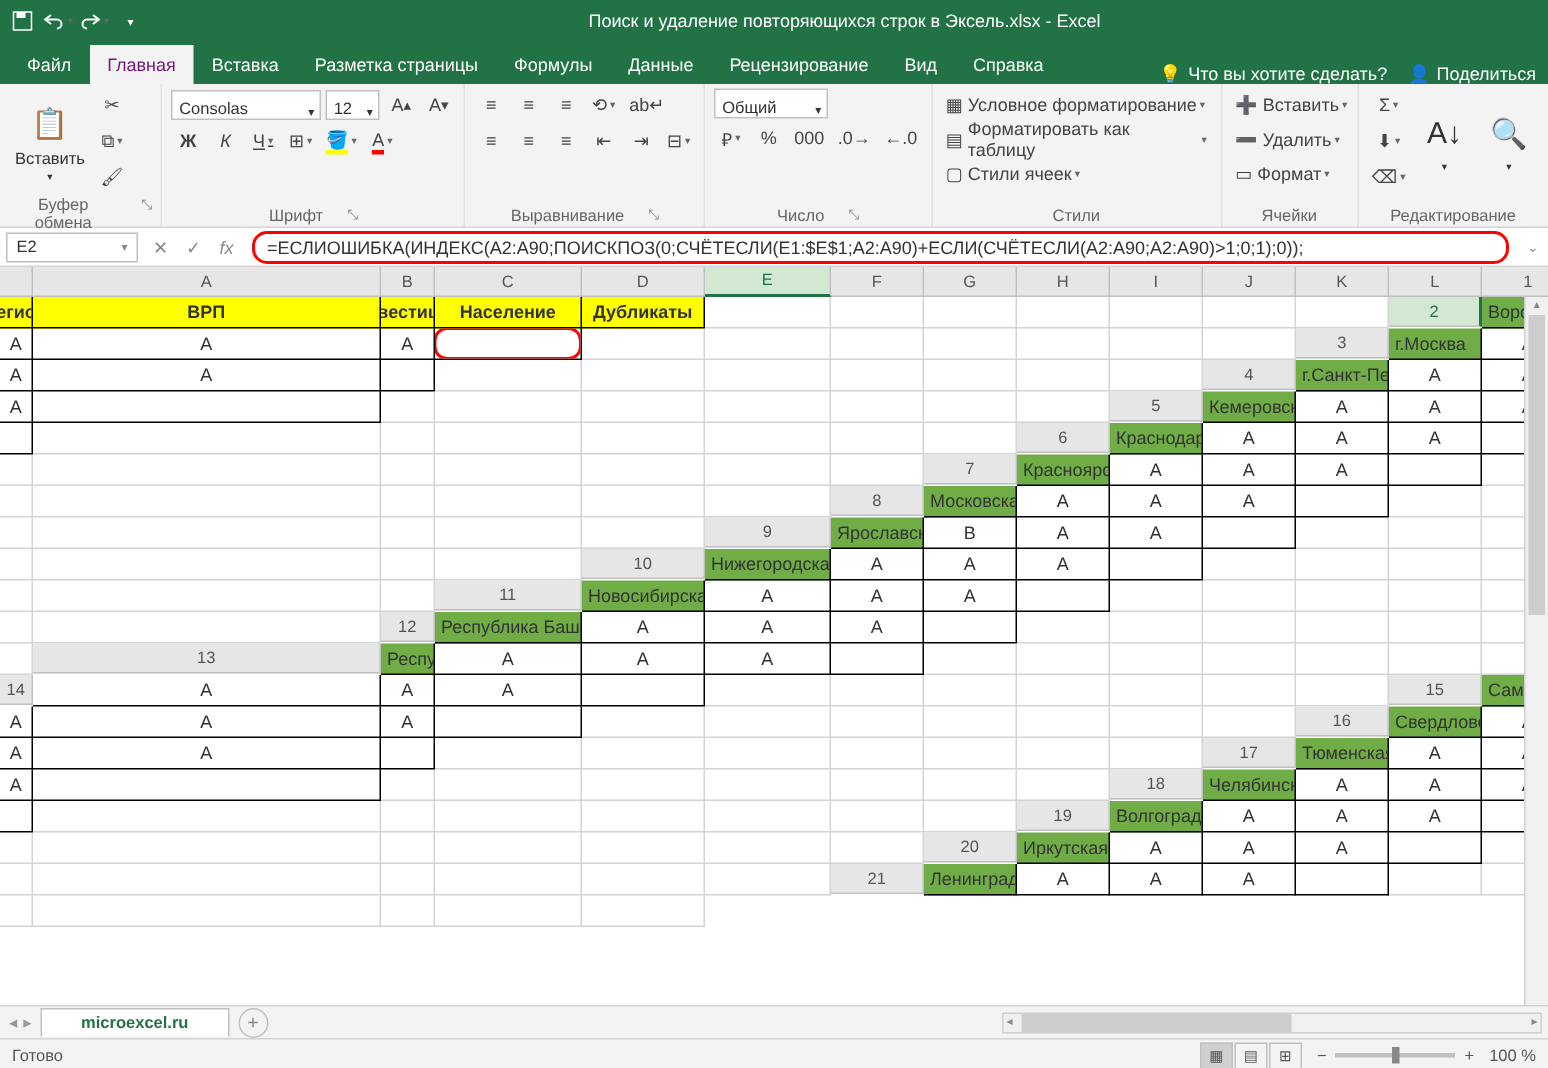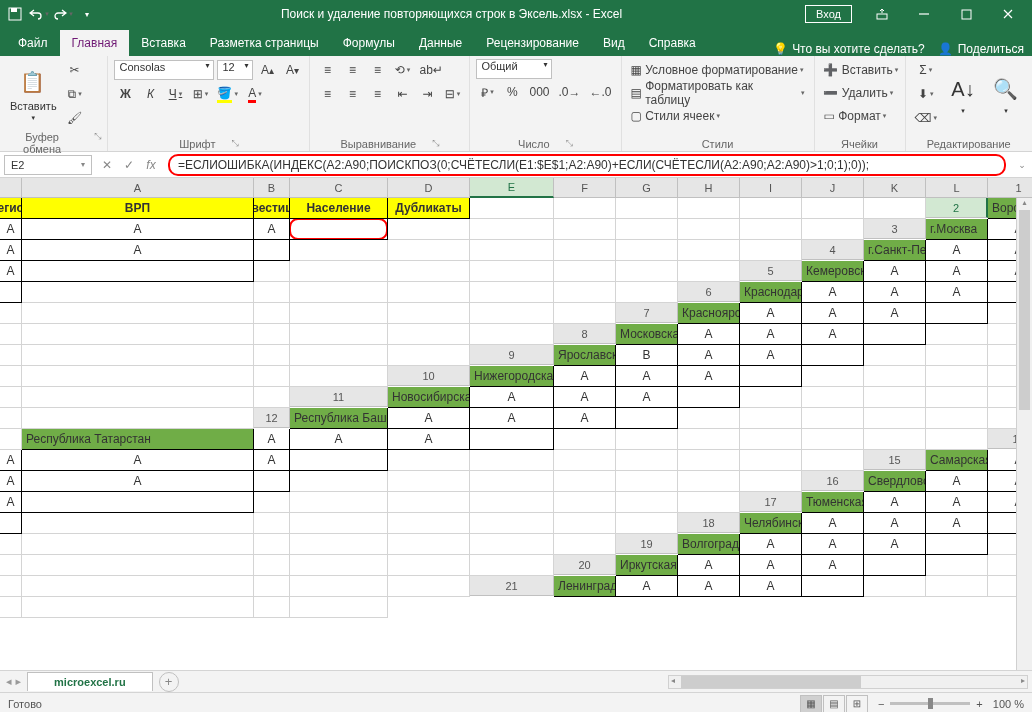--- a/index.html
+++ b/index.html
@@ -26,21 +26,21 @@
 .ribbon { background: #f3f3f3; border-bottom: 1px solid #d4d4d4; height: 96px; display: flex; }
 .ribbon-group { border-right: 1px solid #e0e0e0; padding: 3px 6px 1px 6px; display: flex; flex-direction: column; justify-content: space-between; }
 .ribbon-group .label { text-align: center; font-size: 11px; color: #666; padding-top: 2px; display: flex; justify-content: center; gap: 16px; }
 .ribbon-group .label .launcher { font-size: 9px; color: #888; cursor: pointer; }
 .ribbon-row { display: flex; align-items: center; gap: 3px; }
 .ribbon-col { display: flex; flex-direction: column; gap: 2px; }
 .r-btn { height: 22px; min-width: 22px; display: flex; align-items: center; justify-content: center; cursor: pointer; padding: 0 3px; font-size: 12px; color: #444; }
 .big-btn { display: flex; flex-direction: column; align-items: center; padding: 2px 4px; cursor: pointer; font-size: 11px; gap: 2px; }
 .big-btn .icon { width: 32px; height: 32px; display: flex; align-items: center; justify-content: center; font-size: 20px; }
 .dd::after { content: '▾'; font-size: 7px; margin-left: 2px; color: #666; }
-.combo { border: 1px solid #c0c0c0; background: #fff; height: 20px; display: flex; align-items: flex-start; padding: 0 4px; font-size: 11px; }
+.combo { border: 1px solid #c0c0c0; background: #fff; height: 20px; display: flex; align-items: flex-end; padding: 0 4px; font-size: 11px; }
 .combo.font { width: 100px; }
 .combo.size { width: 36px; }
 
 
 .formula-bar { height: 26px; border-bottom: 1px solid #d4d4d4; display: flex; align-items: center; background: #fff; }
 .name-box { width: 88px; border: 1px solid #c0c0c0; height: 20px; margin: 0 4px; display: flex; align-items: center; padding: 0 6px; font-size: 11px; justify-content: space-between; }
 .name-box .dd-arrow { font-size: 8px; color: #888; }
 .fb-btn { width: 22px; height: 22px; display: flex; align-items: center; justify-content: center; color: #888; cursor: pointer; font-size: 12px; }
 .formula-input { flex: 1; margin: 0 6px; position: relative; }
 .formula-highlight { border: 2.5px solid #ff0000; border-radius: 10px; padding: 2px 8px; font-family: Liberation Sans, sans-serif; font-size: 12px; white-space: nowrap; overflow: hidden; }
@@ -102,44 +102,20 @@
         </svg>
       </div>
     <div class="qat-btn dd">
         <svg width="14" height="12" viewBox="0 0 14 12">
           <path d="M9 2 L13 5 L9 8 M13 5 H5 A3 3 0 0 0 5 11" fill="none" stroke="#fff" stroke-width="1.3"></path>
         </svg>
       </div>
     <div class="qat-btn" style="font-size:8px;">▾</div>
   </div>
   <div class="title">Поиск и удаление повторяющихся строк в Эксель.xlsx  -  Excel</div>
-  <div class="right">
-    <div class="login">Вход</div>
-    <div class="win-btn">
-        <svg width="12" height="12">
-          <rect x="1" y="6" width="10" height="5" fill="none" stroke="#fff"></rect>
-          <path d="M6 1 L6 5 M4 3 L6 1 L8 3" fill="none" stroke="#fff"></path>
-        </svg>
-      </div>
-    <div class="win-btn">
-        <svg width="12" height="12">
-          <line x1="1" y1="6" x2="11" y2="6" stroke="#fff" stroke-width="1.2"></line>
-        </svg>
-      </div>
-    <div class="win-btn">
-        <svg width="11" height="11">
-          <rect x="1" y="1" width="9" height="9" fill="none" stroke="#fff"></rect>
-        </svg>
-      </div>
-    <div class="win-btn close">
-        <svg width="12" height="12">
-          <path d="M2 2 L10 10 M10 2 L2 10" stroke="#fff" stroke-width="1.2"></path>
-        </svg>
-      </div>
-  </div>
 </div>
 
 <div class="ribbon-tabs">
   <div class="ribbon-tab">Файл</div>
   <div class="ribbon-tab active">Главная</div>
   <div class="ribbon-tab">Вставка</div>
   <div class="ribbon-tab">Разметка страницы</div>
   <div class="ribbon-tab">Формулы</div>
   <div class="ribbon-tab">Данные</div>
   <div class="ribbon-tab">Рецензирование</div>
@@ -477,20 +453,21 @@
       <div class="cell data-cell">А</div>
       <div class="cell data-cell">А</div>
       <div class="cell empty-data"></div>
       <div class="cell"></div>
       <div class="cell"></div>
       <div class="cell"></div>
       <div class="cell"></div>
       <div class="cell"></div>
       <div class="cell"></div>
       <div class="cell"></div>
+      <div class="row-hdr">13</div>
       <div class="cell region-cell">Республика Татарстан</div>
       <div class="cell data-cell">А</div>
       <div class="cell data-cell">А</div>
       <div class="cell data-cell">А</div>
       <div class="cell empty-data"></div>
       <div class="cell"></div>
       <div class="cell"></div>
       <div class="cell"></div>
       <div class="cell"></div>
       <div class="cell"></div>

